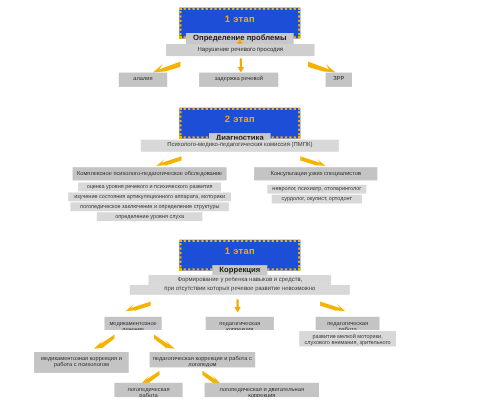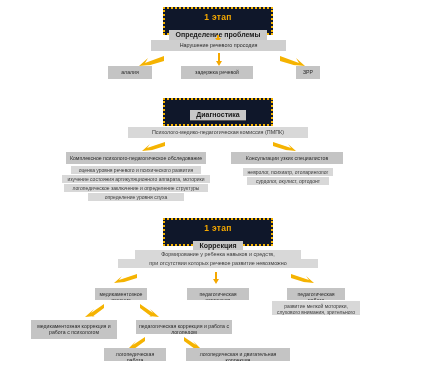--- a/index.html
+++ b/index.html
@@ -17,21 +17,21 @@
   .canvas {
     position: relative;
     width: 434px;
     height: 369px;
   }
 
   
   .stage-card {
     position: absolute;
     border: 2px dotted #f5b301;
-    background: #0f172a;
+    background: #1d4ed8;
     box-sizing: border-box;
     padding: 3px 4px 4px 4px;
     text-align: center;
   }
   .stage-num {
     font-size: 8.5px;
     font-weight: bold;
     color: #f5a800;
     letter-spacing: 0.3px;
     line-height: 11px;
@@ -117,20 +117,21 @@
     <svg width="28" height="14" viewBox="0 0 28 14">
         <path d="M1 2 L20 9 L17 4 L26 12 L15 11 L18 12 L1 7z" fill="#f5b301"></path>
       </svg>
   </div>
 
   <div class="gbox" style="left:108px; top:66px; width:44px; height:13px; padding-top:3px;">алалия</div>
   <div class="gbox" style="left:181px; top:66px; width:72px; height:13px; padding-top:3px;">задержка речевой</div>
   <div class="gbox" style="left:296px; top:66px; width:24px; height:13px; padding-top:3px;">ЗРР</div>
 
   <div class="stage-card" style="left:163px; top:98px; width:110px; height:28px;">
+    <div class="stage-num">2 этап</div>
     <div class="stage-title">Диагностика</div>
   </div>
 
   <div class="gbox pale wide-text" style="left:128px; top:127px; width:180px; height:11px; padding-top:2px;">Психолого-медико-педагогическая комиссия (ПМПК)</div>
 
   <div class="arrow" style="left:140px; top:140px;">
     <svg width="26" height="13" viewBox="0 0 26 13">
         <path d="M25 2 L7 8 L10 4 L2 11 L12 10 L9 11 L25 6z" fill="#f5b301"></path>
       </svg>
   </div>

